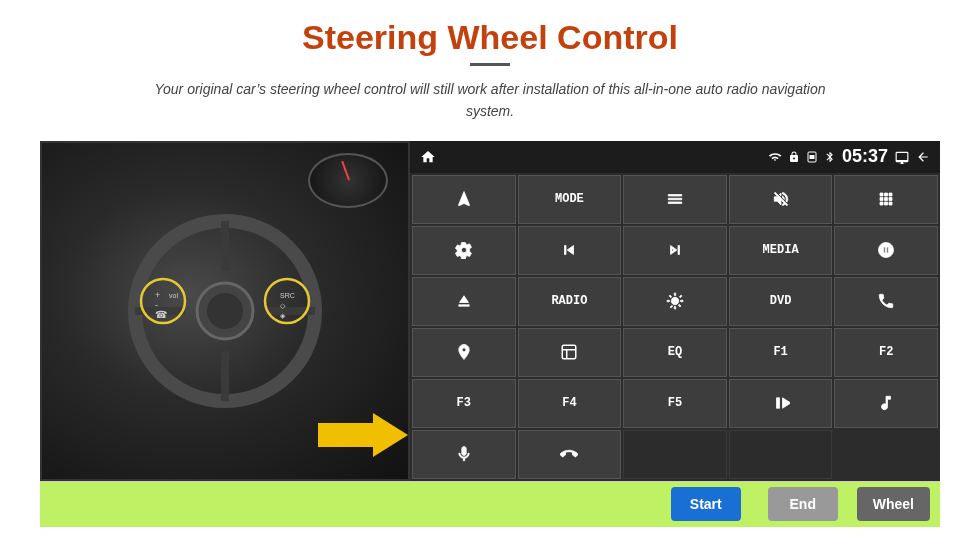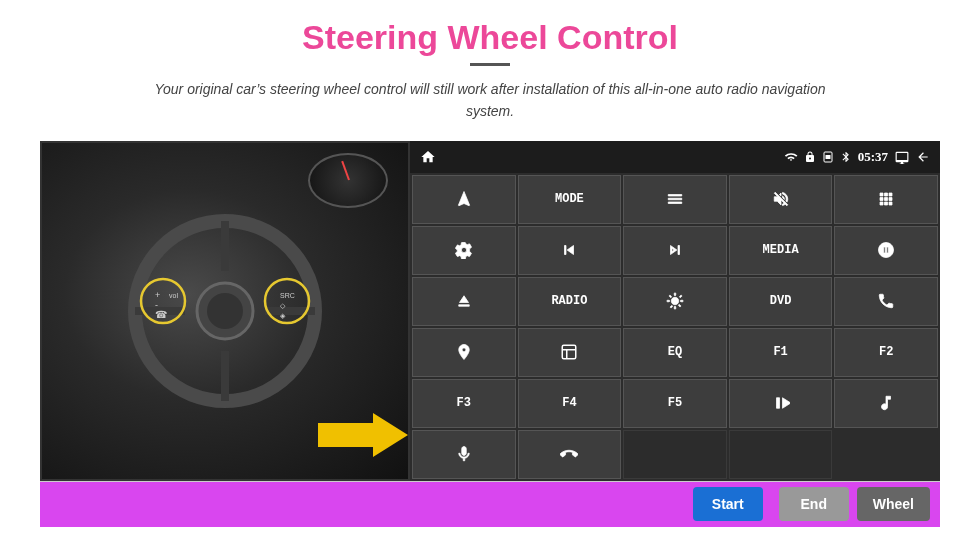--- a/index.html
+++ b/index.html
@@ -17,21 +17,21 @@
       display: flex;
       flex-direction: column;
       align-items: center;
       padding: 18px 40px 0;
     }
 
     .title {
       font-size: 34px;
       font-weight: bold;
       text-align: center;
-      color: #ec4899;
+      color: #c2410c;
       margin-bottom: 6px;
       font-family: Arial, sans-serif;
     }
 
     .title-underline {
       width: 40px;
       height: 3px;
       background: #555;
       margin: 0 auto 12px;
     }
@@ -138,27 +138,27 @@
       stroke: #fff;
     }
 
     .grid-btn.text-label {
       font-size: 12px;
       font-weight: bold;
     }
 
     
     .bottom-buttons-bar {
-      background: #d946ef;
+      background: #bef264;
       height: 46px;
       display: flex;
       align-items: center;
       justify-content: flex-end;
       padding: 6px 10px;
-      gap: 8px;
+      gap: 19px;
       border-top: 1px solid #ccc;
     }
 
     .action-btn {
       height: 34px;
       min-width: 70px;
       border: none;
       border-radius: 4px;
       font-size: 14px;
       font-weight: bold;
@@ -256,21 +256,21 @@
           </svg>
 
           <svg width="12" height="14" viewBox="0 0 24 24" fill="#fff">
             <rect x="4" y="2" width="16" height="20" rx="2" fill="none" stroke="#fff" stroke-width="2"></rect>
             <rect x="7" y="8" width="10" height="8" rx="1" fill="#fff"></rect>
           </svg>
 
           <svg width="12" height="14" viewBox="0 0 24 24" fill="#fff">
             <path d="M17.71 7.71L12 2h-1v7.59L6.41 5 5 6.41 10.59 12 5 17.59 6.41 19 11 14.41V22h1l5.71-5.71-4.3-4.29 4.3-4.29zM13 5.83l1.88 1.88L13 9.59V5.83zm1.88 10.46L13 18.17v-3.76l1.88 1.88z"></path>
           </svg>
-          <span style="color:#fff;font-size:13px;font-family:Liberation Serif, serif;font-weight:bold;">05:37</span>
+          <span style="color:#fff;font-size:18px;font-family:Liberation Sans, sans-serif;font-weight:bold;">05:37</span>
 
           <svg width="16" height="14" viewBox="0 0 24 24" fill="#fff">
             <path d="M21 3H3a2 2 0 00-2 2v14a2 2 0 002 2h7v2H8v2h8v-2h-2v-2h7a2 2 0 002-2V5a2 2 0 00-2-2zm0 14H3V5h18v12z"></path>
           </svg>
 
           <svg width="14" height="14" viewBox="0 0 24 24" fill="#fff">
             <path d="M20 11H7.83l5.59-5.59L12 4l-8 8 8 8 1.41-1.41L7.83 13H20v-2z"></path>
           </svg>
         </div>
       </div>

